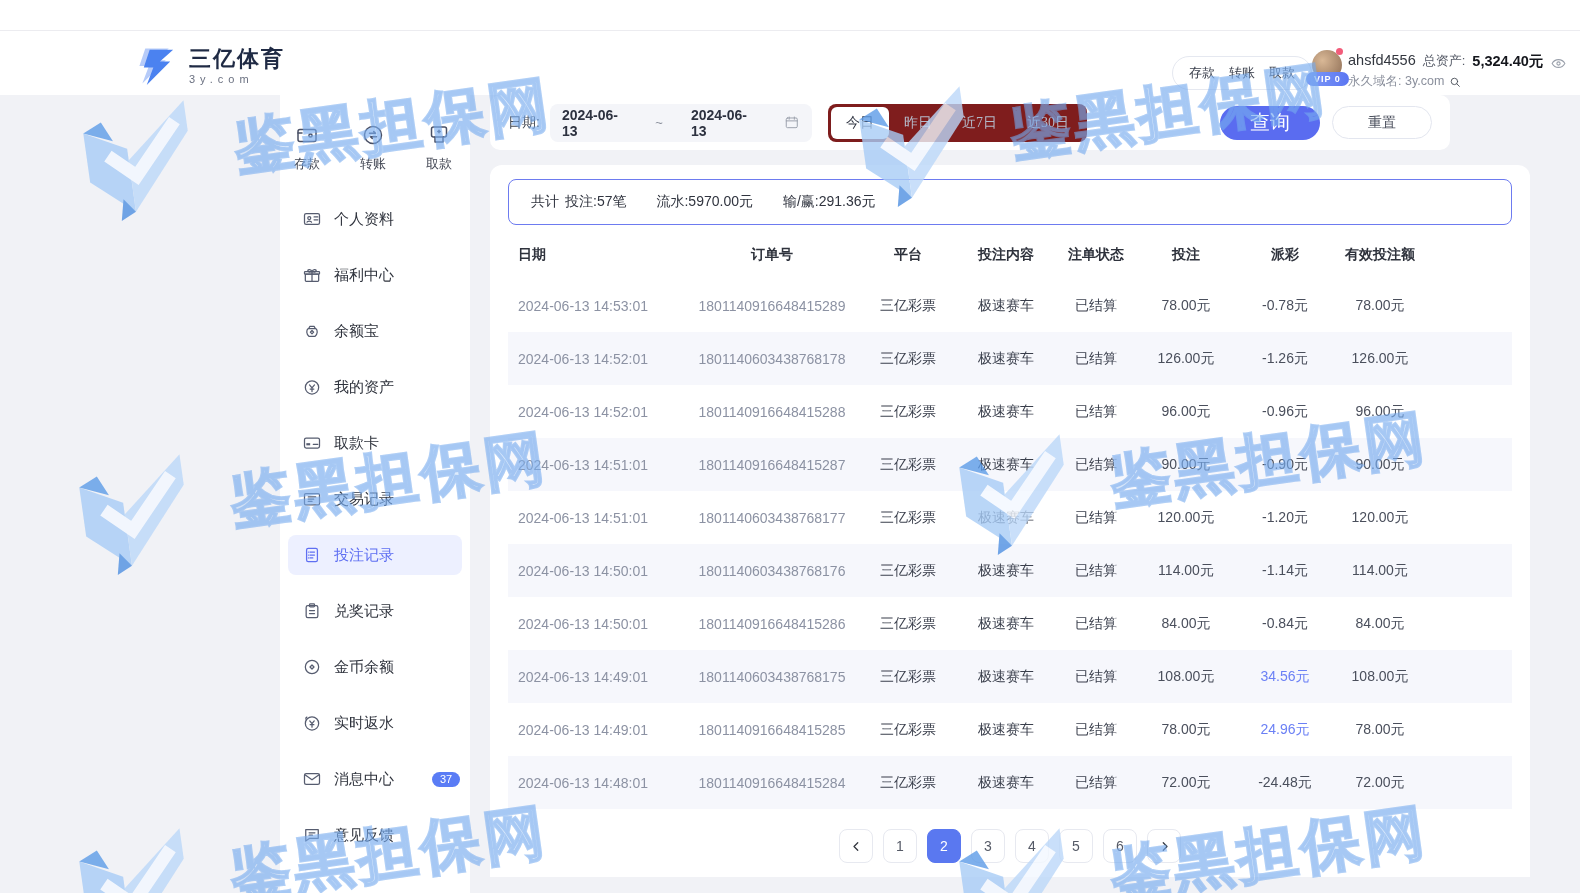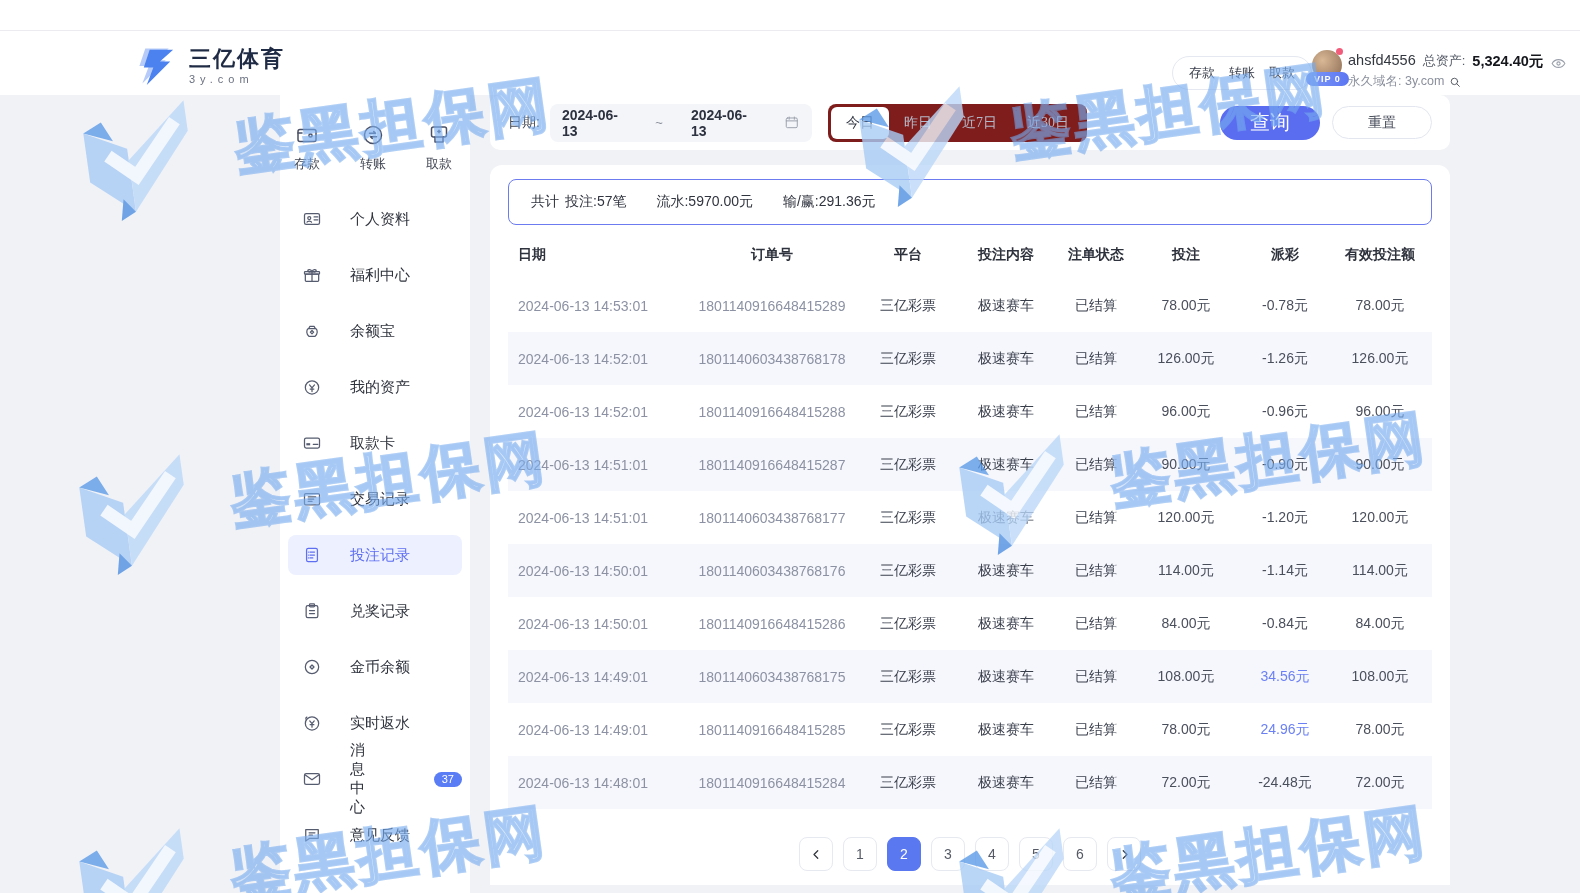--- a/index.html
+++ b/index.html
@@ -30,21 +30,21 @@
   .mag{width:14px;height:14px;color:#454a55;}
   .icon svg,.eye svg,.mag svg{width:100%;height:100%;fill:none;stroke:currentColor;stroke-width:1.5;stroke-linecap:round;stroke-linejoin:round;display:block;}
 
   
   .sidebar{position:absolute;left:280px;top:95px;width:190px;bottom:0;background:#fff;z-index:2;}
   .quick-actions{display:flex;justify-content:space-between;padding:28px 18px 0 14px;}
   .qa{display:flex;flex-direction:column;align-items:center;gap:8px;cursor:pointer;}
   .qa .icon{width:24px;height:24px;color:#4a5065;}
   .qa-label{font-size:13px;color:#404552;}
   .menu{margin-top:26px;}
-  .mi{height:40px;display:flex;align-items:center;gap:28px;padding:0 0 0 14px;margin:0 8px 16px 8px;border-radius:8px;font-size:15px;color:#2f333d;cursor:pointer;}
+  .mi{height:40px;display:flex;align-items:center;gap:12px;padding:0 0 0 14px;margin:0 8px 16px 8px;border-radius:8px;font-size:15px;color:#2f333d;cursor:pointer;}
   .mi .icon{width:20px;height:20px;color:#565c6f;flex:none;}
   .mi.active{background:#edf0ff;color:#5f6ff2;}
   .mi.active .icon{color:#5f6ff2;}
   .mi-badge{margin-left:26px;background:#5a7cf5;color:#fff;border-radius:9px;font-size:11px;padding:2px 8px;line-height:1;}
 
   
   .filterbar{position:absolute;left:490px;top:95px;width:960px;height:55px;background:#fff;border-radius:10px;display:flex;align-items:center;padding:0 18px;box-sizing:border-box;z-index:2;}
   .date-label{font-size:14px;color:#40454f;margin-right:10px;}
   .date-box{width:262px;height:38px;background:#f4f5f9;border-radius:8px;display:flex;align-items:center;gap:28px;padding:0 12px;box-sizing:border-box;cursor:pointer;}
   .date-val{font-size:14px;font-weight:600;color:#2d3240;}
@@ -52,21 +52,21 @@
   .cal{width:17px;height:17px;color:#9aa0ab;margin-left:auto;}
   .cal svg{width:100%;height:100%;fill:none;stroke:currentColor;stroke-width:1.5;stroke-linecap:round;}
   .ranges{display:flex;background:#7f1d1d;border-radius:8px;padding:3px;margin-left:16px;font-family:Liberation Serif, serif;}
   .range{padding:7px 15px;font-size:14px;color:#b4bac9;border-radius:6px;cursor:pointer;white-space:nowrap;}
   .range.active{background:#fff;color:#2d3240;box-shadow:0 1px 3px rgba(40,50,90,.08);}
   .f-spacer{flex:1;}
   .btn-search{width:100px;height:34px;border:none;border-radius:17px;background:#5a6cf0;color:#fff;font-size:20px;cursor:pointer;font-family:inherit;}
   .btn-reset{width:100px;height:33px;border:1px solid #e3e6ef;border-radius:17px;background:#fff;color:#4a4f5c;font-size:14px;cursor:pointer;margin-left:12px;font-family:inherit;}
 
   
-  .content{position:absolute;left:490px;top:165px;width:960px;bottom:8px;background:#fff;border-radius:12px 12px 0 0;padding:0 18px;box-sizing:border-box;z-index:2;}
+  .content{position:absolute;left:490px;top:165px;width:1040px;bottom:16px;background:#fff;border-radius:12px 12px 0 0;padding:0 18px;box-sizing:border-box;z-index:2;}
   .summary{margin-top:14px;height:44px;border:1px solid #6d7bf0;border-radius:8px;display:flex;align-items:center;padding:0 22px;font-size:14px;color:#30343f;}
   .summary .pre{margin-right:6px;}
   .summary .part{margin-right:30px;}
   .thead,.trow{display:grid;grid-template-columns:170px 188px 84px 112px 68px 112px 86px 104px;align-items:center;}
   .thead{height:48px;margin-top:6px;font-size:14px;font-weight:600;color:#2e323c;}
   .trow{height:53px;font-size:14px;}
   .trow.alt{background:#f6f7fc;}
   .td,.th{text-align:center;white-space:nowrap;overflow:hidden;}
   .th.c0,.td.c0{text-align:left;padding-left:10px;}
   .td.c0,.td.c1{color:#8c92a3;}

